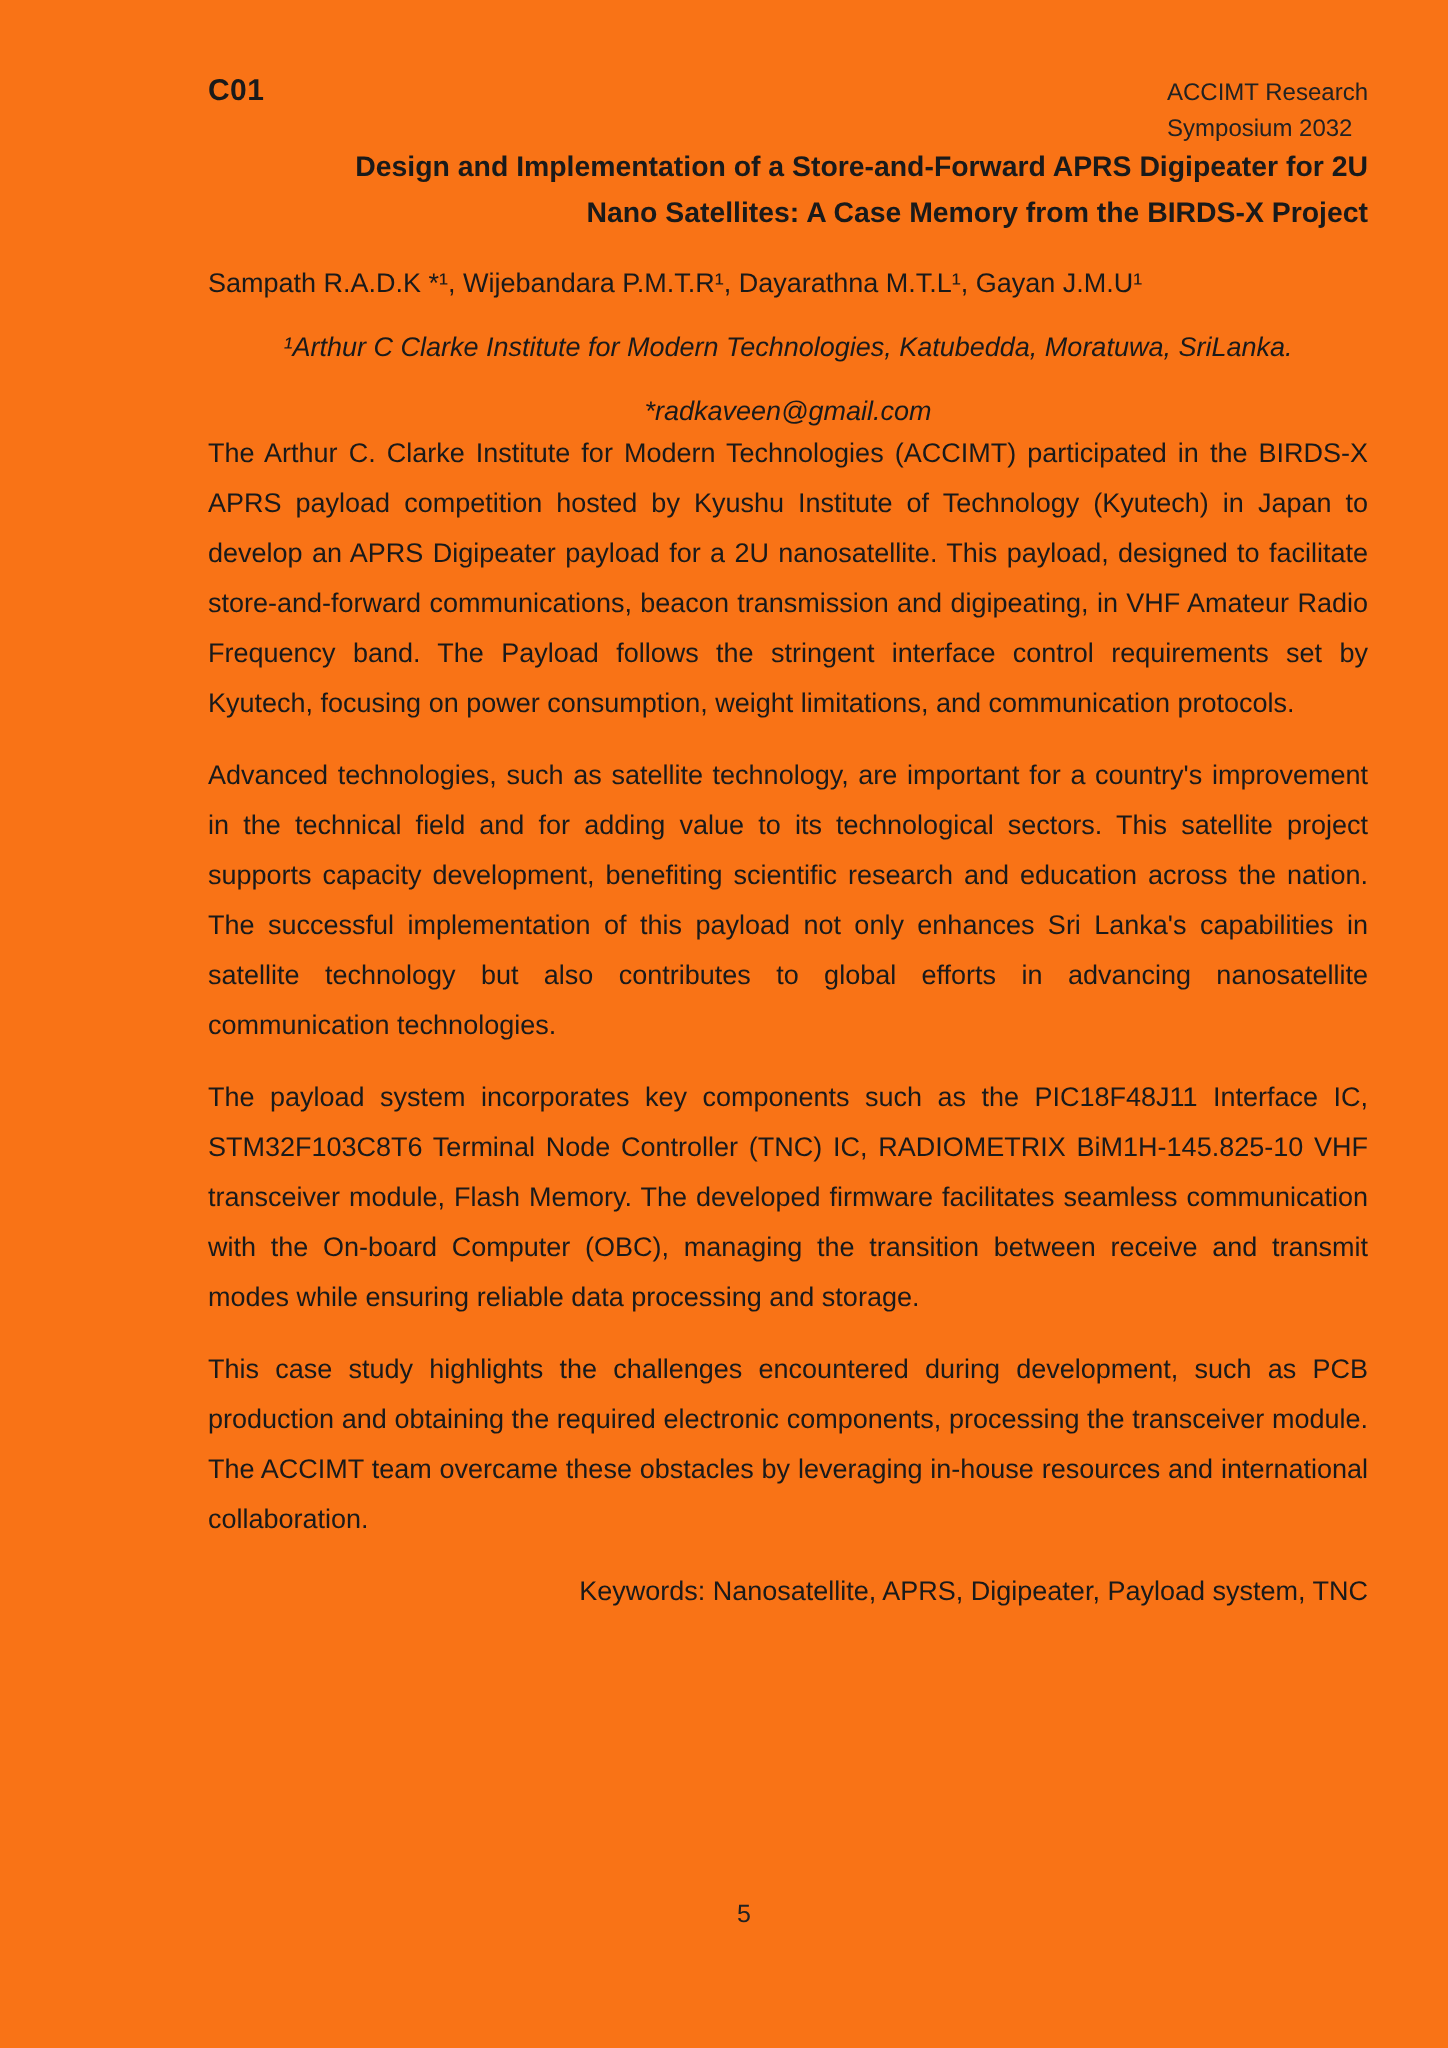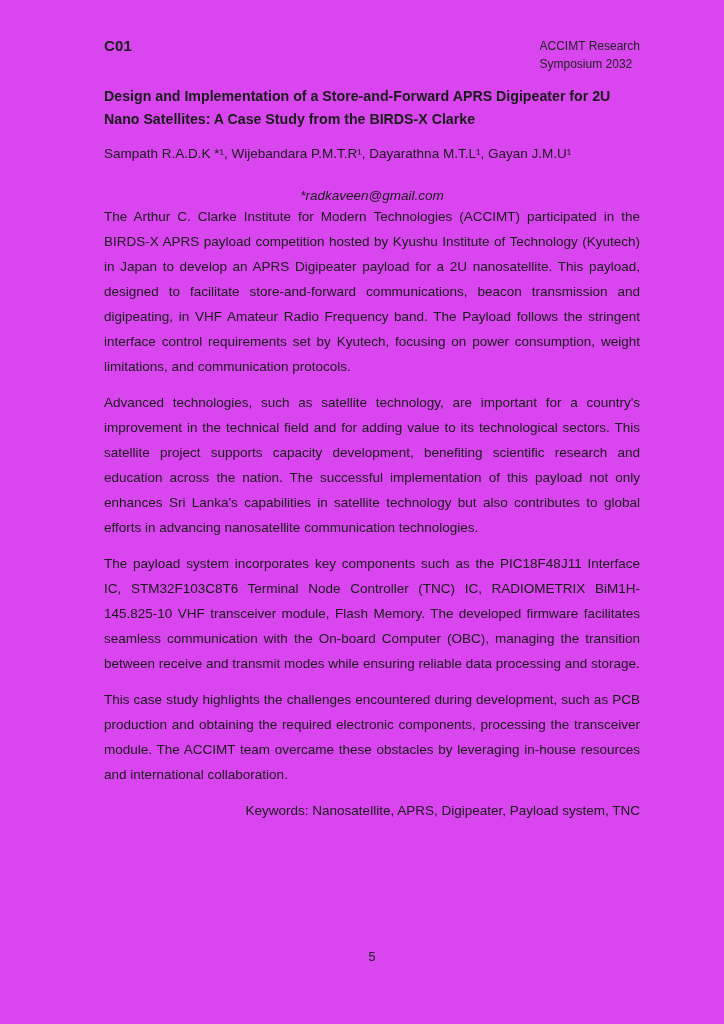--- a/index.html
+++ b/index.html
@@ -13,42 +13,41 @@
     position: relative;
     font-family: "Liberation Sans", sans-serif;
     color: #1a1a1a;
     overflow: hidden;
   }
   .sheet {
     position: relative;
     box-sizing: border-box;
     width: 724px;
     height: 1024px;
-    padding: 37px 84px 0 104px;
-    background: #d946ef;
+    padding: 37px 40px 0 104px;
+    background: #f97316;
   }
   .header-row {
     display: flex;
     justify-content: space-between;
     align-items: flex-start;
   }
   .paper-code {
     font-size: 15px;
     font-weight: bold;
     letter-spacing: 0.2px;
   }
   .event-block {
     text-align: left;
     font-size: 12px;
     line-height: 18px;
     color: #222222;
   }
   .title-block {
-    margin-top: 12px;
-    text-align: left;
+    text-align: right;
     font-weight: bold;
     font-size: 14.2px;
     line-height: 23px;
   }
   .title-line { white-space: nowrap; }
   .authors-line {
     margin-top: 14px;
     text-align: left;
     font-size: 13.5px;
     line-height: 17px;
@@ -56,21 +55,21 @@
   }
   .affiliation-line {
     margin-top: 15px;
     text-align: center;
     font-style: italic;
     font-size: 13.5px;
     line-height: 17px;
     white-space: nowrap;
   }
   .email-line {
-    margin-top: 25px;
+    margin-top: 15px;
     text-align: center;
     font-style: italic;
     font-size: 13.5px;
     line-height: 17px;
   }
   .abstract p {
     margin: 0 0 11px 0;
     font-size: 13.5px;
     line-height: 25px;
     text-align: justify;
@@ -101,25 +100,26 @@
   <div class="header-row">
     <div class="paper-code">C01</div>
     <div class="event-block">
       <div>ACCIMT Research</div>
       <div>Symposium 2032</div>
     </div>
   </div>
 
   <div class="title-block">
     <div class="title-line">Design and Implementation of a Store-and-Forward APRS Digipeater for 2U</div>
-    <div class="title-line">Nano Satellites: A Case Study from the BIRDS-X Clarke</div>
+    <div class="title-line">Nano Satellites: A Case Memory from the BIRDS-X Project</div>
   </div>
 
   <div class="authors-line">Sampath R.A.D.K *¹, Wijebandara P.M.T.R¹, Dayarathna M.T.L¹, Gayan J.M.U¹</div>
 
+  <div class="affiliation-line">¹Arthur C Clarke Institute for Modern Technologies, Katubedda, Moratuwa, SriLanka.</div>
 
   <div class="email-line">*radkaveen@gmail.com</div>
 
   <div class="abstract">
     <p>The Arthur C. Clarke Institute for Modern Technologies (ACCIMT) participated in the BIRDS-X APRS payload competition hosted by Kyushu Institute of Technology (Kyutech) in Japan to develop an APRS Digipeater payload for a 2U nanosatellite. This payload, designed to facilitate store-and-forward communications, beacon transmission and digipeating, in VHF Amateur Radio Frequency band. The Payload follows the stringent interface control requirements set by Kyutech, focusing on power consumption, weight limitations, and communication protocols.</p>
     <p>Advanced technologies, such as satellite technology, are important for a country's improvement in the technical field and for adding value to its technological sectors. This satellite project supports capacity development, benefiting scientific research and education across the nation. The successful implementation of this payload not only enhances Sri Lanka's capabilities in satellite technology but also contributes to global efforts in advancing nanosatellite communication technologies.</p>
     <p>The payload system incorporates key components such as the PIC18F48J11 Interface IC, STM32F103C8T6 Terminal Node Controller (TNC) IC, RADIOMETRIX BiM1H-145.825-10 VHF transceiver module, Flash Memory. The developed firmware facilitates seamless communication with the On-board Computer (OBC), managing the transition between receive and transmit modes while ensuring reliable data processing and storage.</p>
     <p>This case study highlights the challenges encountered during development, such as PCB production and obtaining the required electronic components, processing the transceiver module. The ACCIMT team overcame these obstacles by leveraging in-house resources and international collaboration.</p>
   </div>
 

